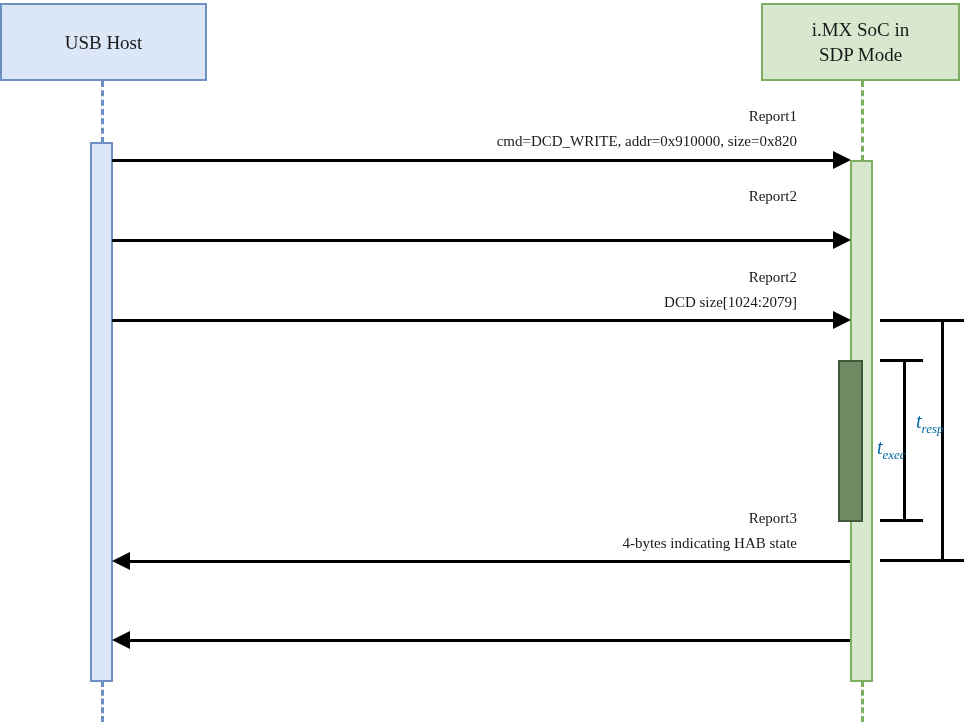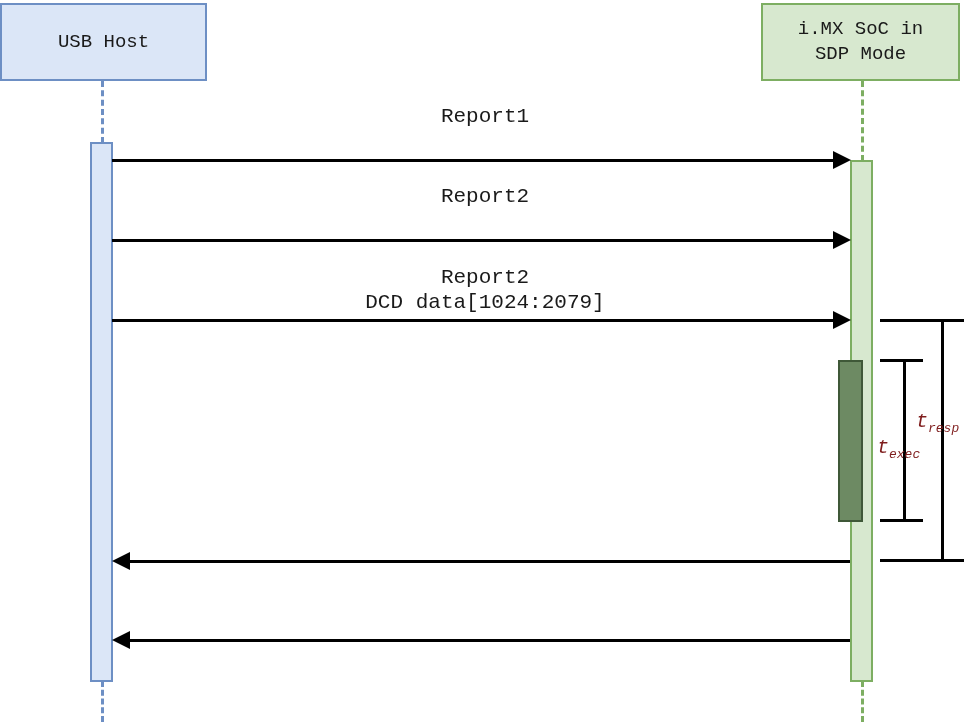--- a/index.html
+++ b/index.html
@@ -6,21 +6,21 @@
     margin: 0;
     padding: 0;
     background: #ffffff;
   }
   #diagram {
     position: relative;
     width: 964px;
     height: 722px;
     overflow: hidden;
     background: #ffffff;
-    font-family: Liberation Mono, monospace;
+    font-family: Liberation Serif, serif;
     color: #000000;
   }
   .lifeline-header {
     position: absolute;
     box-sizing: border-box;
     display: flex;
     align-items: center;
     justify-content: center;
     text-align: center;
     font-size: 19px;
@@ -95,39 +95,39 @@
     width: 0;
     height: 0;
     border-top: 9px solid transparent;
     border-bottom: 9px solid transparent;
   }
   .arrow-right { border-left: 18px solid #000000; }
   .arrow-left  { border-right: 18px solid #000000; }
 
   .msg-label {
     position: absolute;
-    text-align: center;
-    font-size: 21px;
+    text-align: right;
+    font-size: 15px;
     line-height: 25px;
     color: #1a1a1a;
     white-space: nowrap;
   }
 
   .dim-line {
     position: absolute;
     background: #000000;
   }
   .dim-cap { height: 3px; }
   .dim-stem { width: 3px; }
 
   .dim-label {
     position: absolute;
     font-size: 20px;
     font-style: italic;
-    color: #7f1d1d;
+    color: #0369a1;
     white-space: nowrap;
   }
   .dim-label sub {
     font-size: 13px;
     font-style: italic;
   }
 </style>
 </head>
 <body>
 
@@ -149,37 +149,42 @@
   <div class="lifeline-dash" id="soc-dash-top"></div>
   <div class="lifeline-dash" id="soc-dash-bot"></div>
 
   <div class="activation" id="host-activation"></div>
   <div class="activation" id="soc-activation"></div>
 
   <div id="exec-box"></div>
 
   <div class="msg-label" style="left:173px; top:104px; width:624px;">
     <div>Report1</div>
+    <div>cmd=DCD_WRITE, addr=0x910000, size=0x820</div>
   </div>
   <div class="msg-line" style="left:112px; top:159px; width:727px;"></div>
   <div class="arrow-head arrow-right" style="left:833px; top:151px;"></div>
 
   <div class="msg-label" style="left:173px; top:184px; width:624px;">
     <div>Report2</div>
   </div>
   <div class="msg-line" style="left:112px; top:239px; width:727px;"></div>
   <div class="arrow-head arrow-right" style="left:833px; top:231px;"></div>
 
   <div class="msg-label" style="left:173px; top:265px; width:624px;">
     <div>Report2</div>
-    <div>DCD data[1024:2079]</div>
+    <div>DCD size[1024:2079]</div>
   </div>
   <div class="msg-line" style="left:112px; top:319px; width:727px;"></div>
   <div class="arrow-head arrow-right" style="left:833px; top:311px;"></div>
 
+  <div class="msg-label" style="left:173px; top:506px; width:624px;">
+    <div>Report3</div>
+    <div>4-bytes indicating HAB state</div>
+  </div>
   <div class="msg-line" style="left:130px; top:560px; width:720px;"></div>
   <div class="arrow-head arrow-left" style="left:112px; top:552px;"></div>
 
   <div class="msg-label" style="left:173px; top:585px; width:624px;">
   </div>
   <div class="msg-line" style="left:130px; top:639px; width:720px;"></div>
   <div class="arrow-head arrow-left" style="left:112px; top:631px;"></div>
 
   <div class="dim-line dim-cap" style="left:880px; top:319px; width:84px;"></div>
   <div class="dim-line dim-stem" style="left:941px; top:319px; height:243px;"></div>

